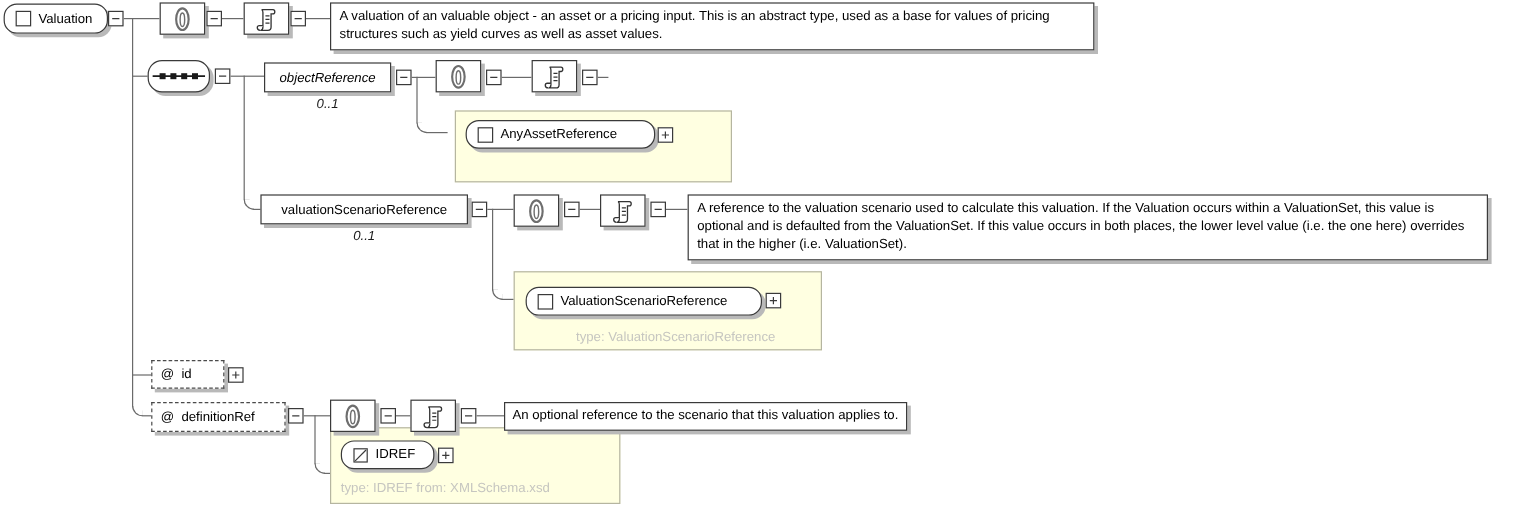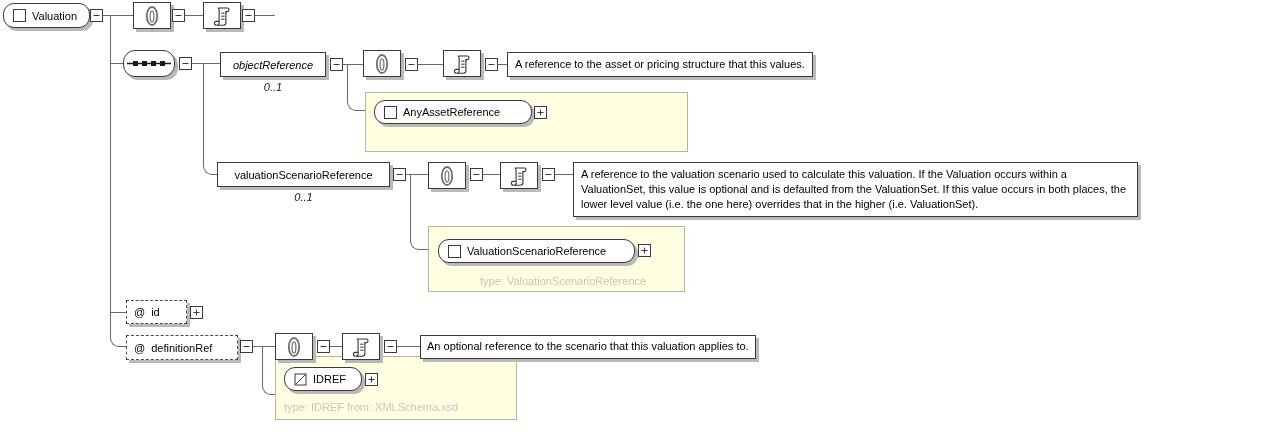--- a/index.html
+++ b/index.html
@@ -64,21 +64,21 @@
   <div class="hline" style="left:483px;top:174px;width:17px;"></div>
   <div class="hline" style="left:555px;top:174px;width:18px;"></div>
 
   <div class="hline" style="left:253px;top:346px;width:22px;"></div>
   <div class="vline" style="left:262px;top:346px;height:41px;"></div>
   <div class="elbow" style="left:262px;top:386px;"></div>
   <div class="hline" style="left:270px;top:394px;width:14px;"></div>
   <div class="hline" style="left:330px;top:346px;width:12px;"></div>
   <div class="hline" style="left:397px;top:346px;width:23px;"></div>
 
-  <div class="yellow" style="left:365px;top:92px;width:323px;height:60px;">
+  <div class="yellow" style="left:379px;top:92px;width:231px;height:60px;">
     <div class="node" style="left:8px;top:7px;width:158px;height:24px;">
       <span class="ctico"></span>
       <span>AnyAssetReference</span>
     </div>
     <button class="pm" style="left:168px;top:13px;">
       <svg width="9" height="9" viewBox="0 0 9 9">
           <line x1="1.5" y1="4.5" x2="7.5" y2="4.5" stroke="#3a3a3a"></line>
           <line x1="4.5" y1="1.5" x2="4.5" y2="7.5" stroke="#3a3a3a"></line>
         </svg>
     </button>
@@ -147,20 +147,21 @@
           <line x1="9.2" y1="11.2" x2="12.6" y2="11.2"></line>
           <line x1="9.2" y1="14.2" x2="12.6" y2="14.2"></line>
         </g>
     </svg>
   </div>
   <button class="pm" style="left:242px;top:9px;">
     <svg width="9" height="9" viewBox="0 0 9 9">
         <line x1="1.5" y1="4.5" x2="7.5" y2="4.5" stroke="#3a3a3a"></line>
       </svg>
   </button>
+  <div class="docbox" style="left:275px;top:2px;width:637px;min-height:39px;">A valuation of an valuable object - an asset or a pricing input. This is an abstract type, used as a base for values of pricing structures such as yield curves as well as asset values.</div>
 
   <div class="node" style="left:123px;top:50px;width:52px;height:27px;padding:0;justify-content:center;border-radius:12px;">
     <svg width="44" height="9" viewBox="0 0 44 9">
       <line x1="0" y1="4.5" x2="44" y2="4.5" stroke="#1a1a1a" stroke-width="1.4"></line>
       <rect x="6" y="2" width="5" height="5" fill="#1a1a1a"></rect>
       <rect x="15" y="2" width="5" height="5" fill="#1a1a1a"></rect>
       <rect x="24" y="2" width="5" height="5" fill="#1a1a1a"></rect>
       <rect x="33" y="2" width="5" height="5" fill="#1a1a1a"></rect>
     </svg>
   </div>
@@ -202,21 +203,20 @@
           <line x1="9.2" y1="11.2" x2="12.6" y2="11.2"></line>
           <line x1="9.2" y1="14.2" x2="12.6" y2="14.2"></line>
         </g>
     </svg>
   </div>
   <button class="pm" style="left:485px;top:58px;">
     <svg width="9" height="9" viewBox="0 0 9 9">
         <line x1="1.5" y1="4.5" x2="7.5" y2="4.5" stroke="#3a3a3a"></line>
       </svg>
   </button>
-  <div class="docbox nowrap" style="left:507px;top:52px;height:25px;">A reference to the asset or pricing structure that this values.</div>
 
   <div class="rectnode" style="left:217px;top:162px;width:173px;height:25px;">
     <span>valuationScenarioReference</span>
   </div>
   <div class="card" style="left:217px;top:191px;width:173px;">0..1</div>
   <button class="pm" style="left:393px;top:168px;">
     <svg width="9" height="9" viewBox="0 0 9 9">
         <line x1="1.5" y1="4.5" x2="7.5" y2="4.5" stroke="#3a3a3a"></line>
       </svg>
   </button>
@@ -243,21 +243,21 @@
           <line x1="9.2" y1="11.2" x2="12.6" y2="11.2"></line>
           <line x1="9.2" y1="14.2" x2="12.6" y2="14.2"></line>
         </g>
     </svg>
   </div>
   <button class="pm" style="left:542px;top:168px;">
     <svg width="9" height="9" viewBox="0 0 9 9">
         <line x1="1.5" y1="4.5" x2="7.5" y2="4.5" stroke="#3a3a3a"></line>
       </svg>
   </button>
-  <div class="docbox" style="left:573px;top:162px;width:565px;min-height:52px;">A reference to the valuation scenario used to calculate this valuation. If the Valuation occurs within a ValuationSet, this value is optional and is defaulted from the ValuationSet. If this value occurs in both places, the lower level value (i.e. the one here) overrides that in the higher (i.e. ValuationSet).</div>
+  <div class="docbox" style="left:573px;top:162px;width:667px;min-height:52px;">A reference to the valuation scenario used to calculate this valuation. If the Valuation occurs within a ValuationSet, this value is optional and is defaulted from the ValuationSet. If this value occurs in both places, the lower level value (i.e. the one here) overrides that in the higher (i.e. ValuationSet).</div>
 
   <div class="attrnode" style="left:126px;top:300px;width:61px;height:24px;">
     <span>@</span>
     <span>id</span>
   </div>
   <button class="pm" style="left:190px;top:306px;">
     <svg width="9" height="9" viewBox="0 0 9 9">
         <line x1="1.5" y1="4.5" x2="7.5" y2="4.5" stroke="#3a3a3a"></line>
         <line x1="4.5" y1="1.5" x2="4.5" y2="7.5" stroke="#3a3a3a"></line>
       </svg>

